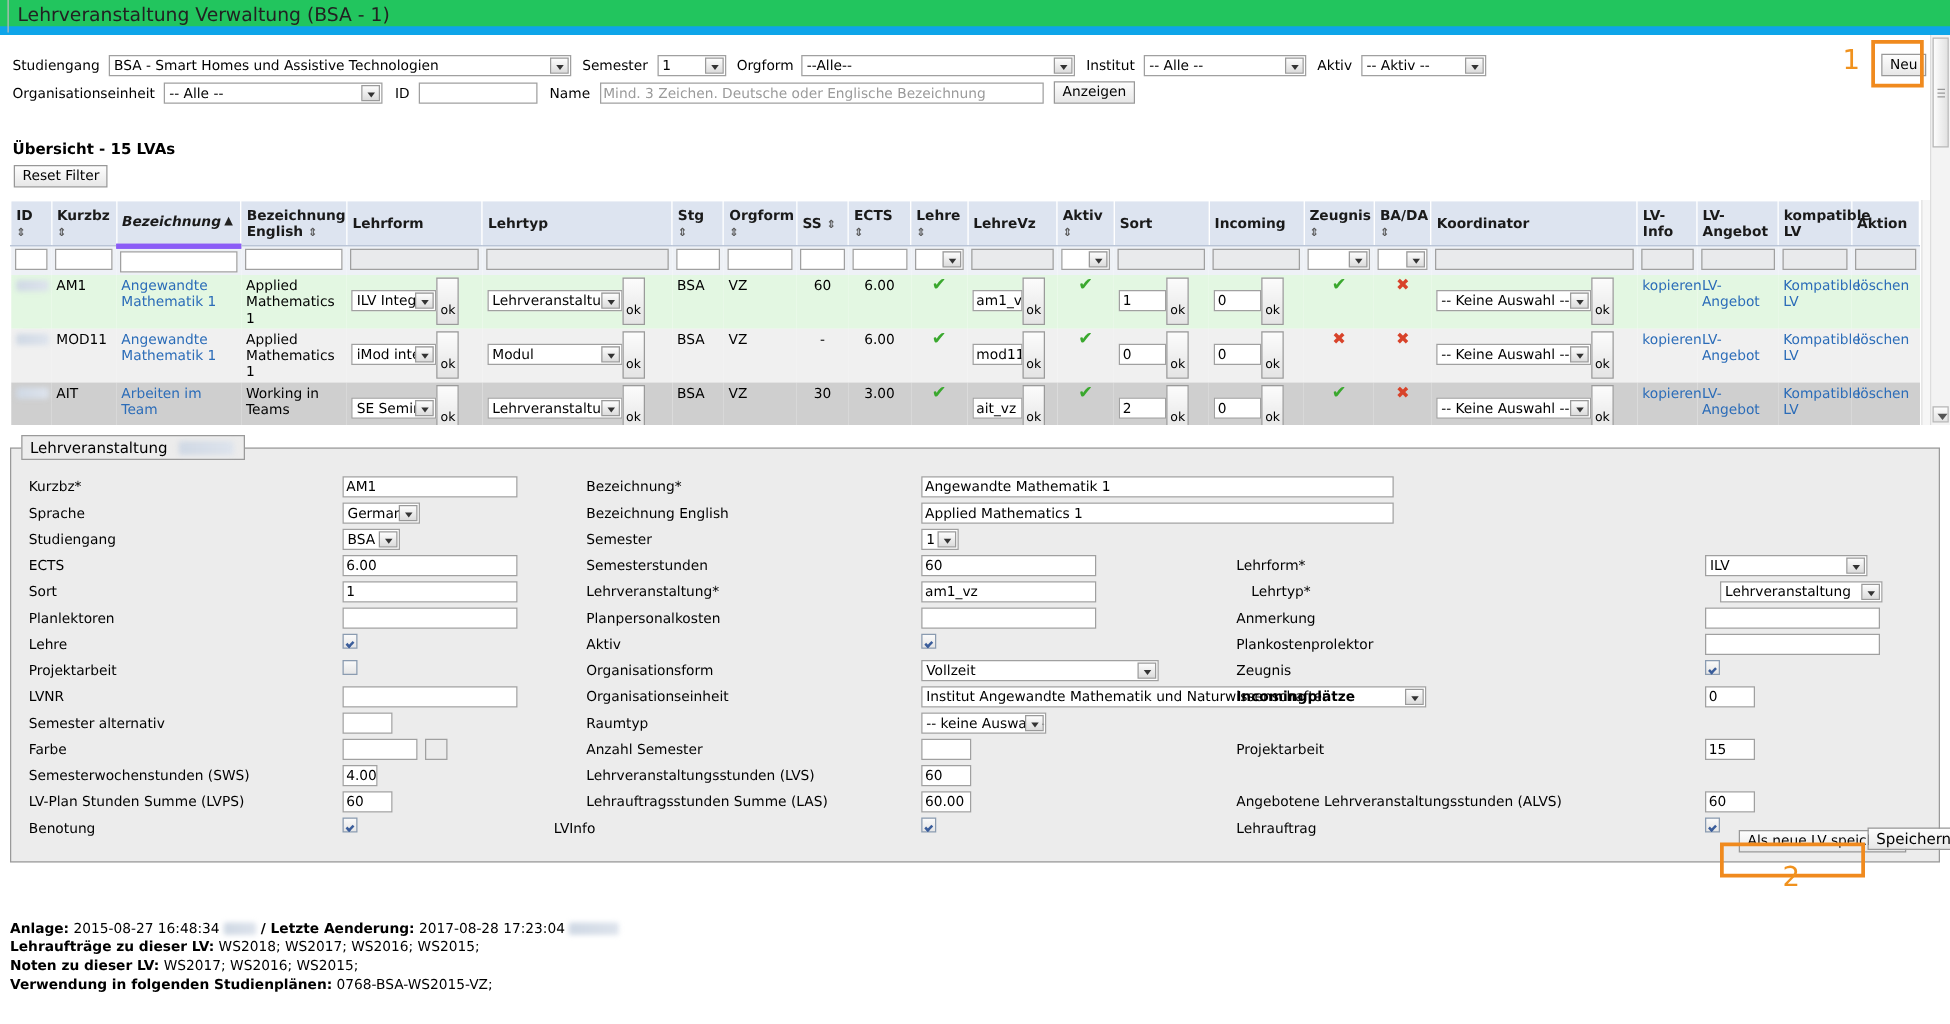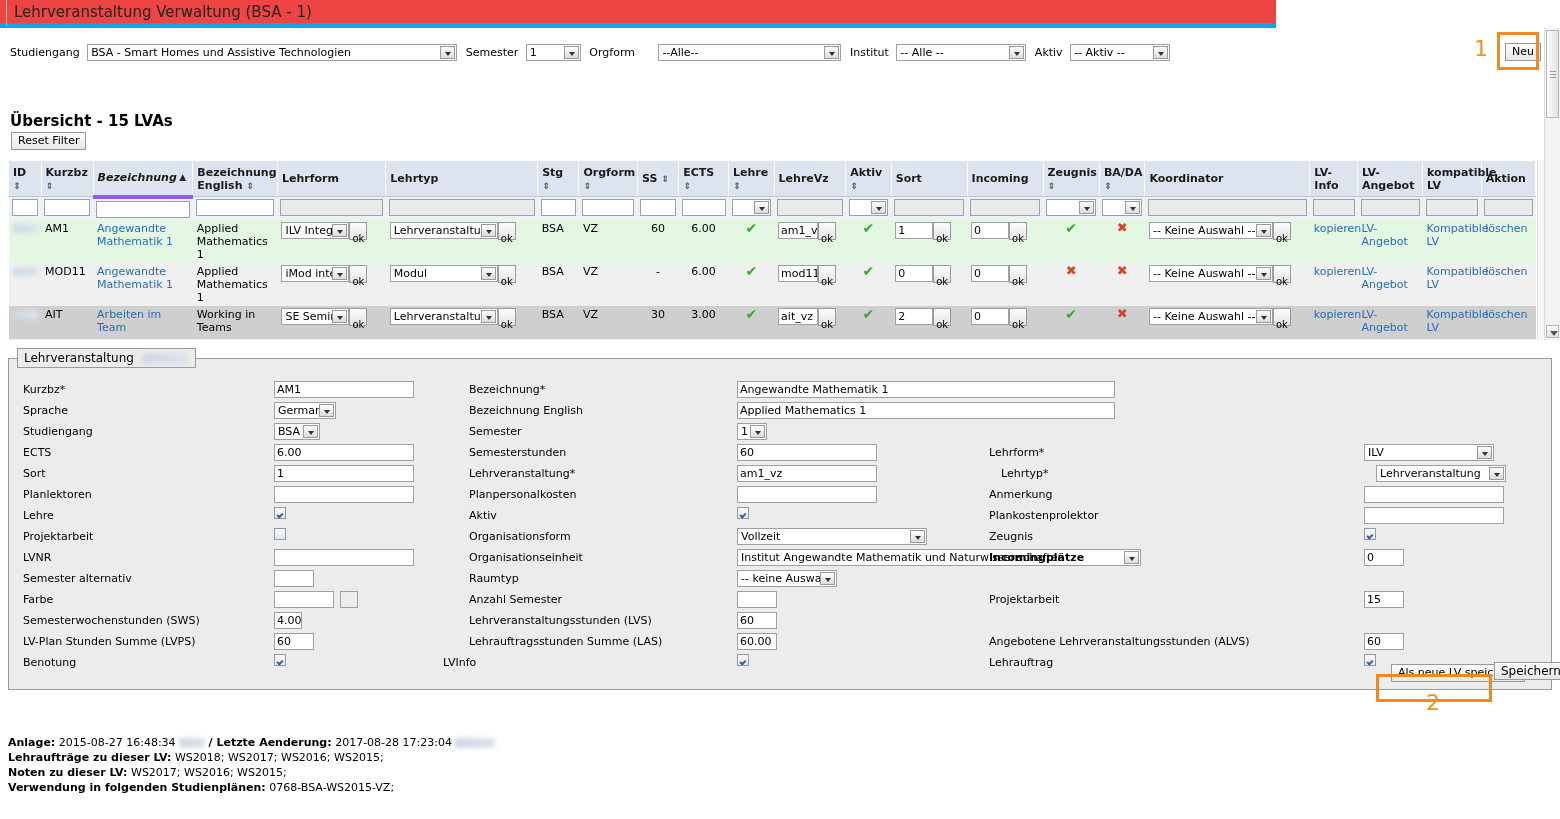--- a/index.html
+++ b/index.html
@@ -8,23 +8,23 @@
     background:#ffffff;
     font-family:"DejaVu Sans","Liberation Sans",sans-serif;
     font-size:11px;
     color:#000;
     overflow:hidden;
   }
   .page{position:relative;width:1560px;height:819px;}
 
   
   .title-bar{
-    position:absolute;left:0;top:0;width:1276px;height:28px;
-    background:#ef4444;
-    border-bottom:5px solid #0ea5e9;
+    position:absolute;left:0;top:0;width:1560px;height:28px;
+    background:#22c55e;
+    border-bottom:7px solid #0ea5e9;
     box-sizing:border-box;
   }
   .title-bar .tl{
     position:absolute;left:14px;top:3px;
     font-size:15px;color:#222;
     font-family:"DejaVu Sans","Liberation Sans",sans-serif;
   }
   .title-bar .leftstub{position:absolute;left:0;top:0;width:6px;height:26px;border-right:1px solid #bbb;}
 
   
@@ -65,21 +65,21 @@
     transform:rotate(-45deg);
   }
   .blur{display:inline-block;background:linear-gradient(90deg,#cfd8e4,#dde3ec);
         filter:blur(2px);border-radius:2px;vertical-align:middle;}
 
   
   .filters{position:absolute;left:0;top:38px;width:1560px;height:52px;}
   .frow{position:absolute;left:10px;height:20px;}
 
   
-  .ovw{position:absolute;left:10px;top:112px;font-weight:bold;font-size:15px;}
+  .ovw{position:absolute;left:10px;top:112px;font-weight:bold;font-size:12px;}
   .resetbtn{position:absolute;left:11px;top:132px;}
 
   
   .tblwrap{position:absolute;left:8px;top:160px;width:1536px;height:180px;overflow:hidden;}
   table.grid{border-collapse:collapse;table-layout:fixed;width:1528px;}
   table.grid th{
     background:#dde4f0;border:1px solid #fff;border-bottom:1px solid #b9c4d6;
     font-size:11px;font-weight:bold;text-align:left;
     padding:3px 4px;vertical-align:middle;color:#1a1a1a;height:36px;box-sizing:border-box;
   }
@@ -92,21 +92,21 @@
   tr.filt td{background:#eef1f6;padding:2px 3px;height:22px;}
   tr.r0 td{background:#e3f7e2;}
   tr.r1 td{background:#f0f0f0;}
   tr.r2 td{background:#cfcfcf;}
   tr.r3 td{background:#f0f0f0;}
   .lnk{color:#2b6cb8;text-decoration:none;}
   .chk{color:#3aa82e;font-size:14px;line-height:12px;}
   .xmk{color:#d8432a;font-size:13px;line-height:12px;font-weight:bold;}
   .inl{display:inline-block;vertical-align:middle;}
   .okb{display:inline-block;border:1px solid #9a9a9a;background:linear-gradient(#fcfcfc,#e4e4e4);
-       font-size:10px;padding:8px 2px;line-height:15px;height:17px;box-sizing:border-box;vertical-align:middle;}
+       font-size:10px;padding:18px 2px;line-height:15px;height:17px;box-sizing:border-box;vertical-align:middle;}
 
   
   .detail{
     position:absolute;left:8px;top:358px;width:1544px;height:332px;
     border:1px solid #9a9a9a;background:#ececec;box-sizing:border-box;
   }
   .legend{
     position:absolute;left:8px;top:-11px;background:#ececec;border:1px solid #9a9a9a;
     padding:2px 8px 2px 6px;font-size:12px;
   }
@@ -148,36 +148,48 @@
       <span class="sel inl" style="width:370px;margin-left:4px;">
         <span>BSA - Smart Homes und Assistive Technologien</span>
         <span class="arw"></span>
       </span>
       <span class="lbl inl" style="margin-left:5px;">Semester</span>
       <span class="sel inl" style="width:55px;margin-left:4px;">
         <span>1</span>
         <span class="arw"></span>
       </span>
       <span class="lbl inl" style="margin-left:5px;">Orgform</span>
-      <span class="sel inl" style="width:183px;margin-left:20px;">
+      <span class="sel inl" style="width:219px;margin-left:3px;">
         <span>--Alle--</span>
         <span class="arw"></span>
       </span>
       <span class="lbl inl" style="margin-left:5px;">Institut</span>
       <span class="sel inl" style="width:130px;margin-left:4px;">
         <span>-- Alle --</span>
         <span class="arw"></span>
       </span>
       <span class="lbl inl" style="margin-left:5px;">Aktiv</span>
       <span class="sel inl" style="width:100px;margin-left:4px;">
         <span>-- Aktiv --</span>
         <span class="arw"></span>
       </span>
     </div>
 
+    <div class="frow" style="top:27px;left:10px;">
+      <span class="lbl inl">Organisationseinheit</span>
+      <span class="sel inl" style="width:175px;margin-left:4px;">
+        <span>-- Alle --</span>
+        <span class="arw"></span>
+      </span>
+      <span class="lbl inl" style="margin-left:6px;">ID</span>
+      <span class="tbox inl" style="width:95px;margin-left:4px;"></span>
+      <span class="lbl inl" style="margin-left:6px;">Name</span>
+      <span class="tbox ph inl" style="width:355px;margin-left:4px;">Mind. 3 Zeichen. Deutsche oder Englische Bezeichnung</span>
+      <span class="btn inl" style="margin-left:5px;">Anzeigen</span>
+    </div>
   </div>
 
   <span class="btn" style="position:absolute;left:1505px;top:43px;">Neu</span>
   <div class="hl" style="left:1497px;top:32px;width:42px;height:38px;"></div>
   <div class="num" style="left:1474px;top:36px;">1</div>
 
   <div class="ovw">Übersicht - 15 LVAs</div>
   <span class="btn resetbtn">Reset Filter</span>
 
   <div class="tblwrap">

